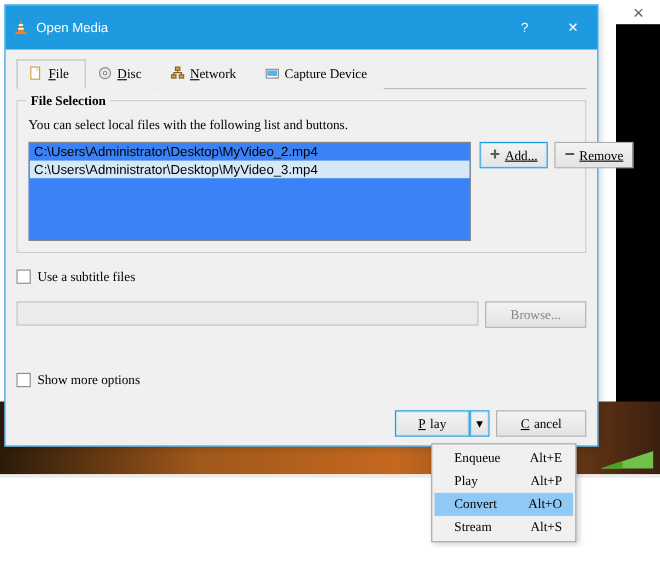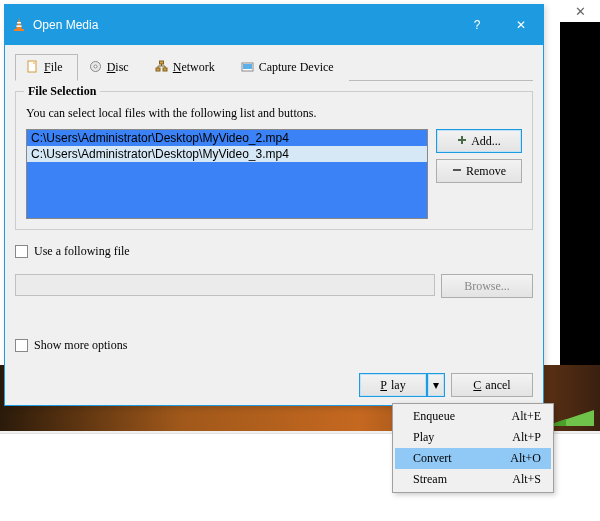--- a/index.html
+++ b/index.html
@@ -30,41 +30,41 @@
   .tab-icon { width: 13px; height: 13px; display: inline-block; }
   
   .groupbox { border: 1px solid #ccc; margin-top: 10px; padding: 10px 10px 10px 10px; position: relative; }
   .group-title { position: absolute; top: -8px; left: 8px; background: #f0f0f0; padding: 0 4px; font-weight: bold; }
   .group-desc { margin: 4px 0 8px 0; }
   
   .file-row { display: flex; gap: 8px; }
   .listbox { flex: 1; height: 90px; background: #3b82f6; border: 1px solid #888; overflow: auto; }
   .listbox-item { padding: 1px 4px; font-family: "Segoe UI", Tahoma, sans-serif; font-size: 12px; }
   .listbox-item.sel { background: #d6e8f6; }
-  .side-btns { width: 86px; display: flex; flex-direction: column; gap: 6px; align-items: stretch; }
+  .side-btns { width: 86px; display: flex; flex-direction: row; gap: 6px; align-items: stretch; text-decoration: underline; }
   
   .btn { height: 24px; border: 1px solid #adadad; background: linear-gradient(#f3f3f3,#e3e3e3); display: flex; align-items: center; justify-content: center; gap: 4px; padding: 0 8px; cursor: default; font-family: "SimSun","宋体",serif; }
   .btn.primary { border: 1px solid #1e9ae0; box-shadow: 0 0 0 1px #bfe2f6 inset; }
   
   .sub-row { margin-top: 14px; display: flex; align-items: center; gap: 6px; }
   .chk { width: 13px; height: 13px; border: 1px solid #888; background: #fff; display: inline-block; }
   
   .path-row { margin-top: 15px; display: flex; gap: 6px; }
   .path-input { flex: 1; height: 22px; border: 1px solid #c0c0c0; background: #ebebeb; }
   .browse-btn { width: 92px; color: #888; }
   
   .footer { position: absolute; left: 0; right: 0; bottom: 8px; padding: 0 10px; }
   .footer-top { display: flex; align-items: center; gap: 6px; margin-bottom: 20px; }
   .footer-btns { display: flex; justify-content: flex-end; gap: 6px; }
   .play-wrap { display: flex; }
   .play-btn { width: 68px; border-right: none; }
   .play-drop { width: 18px; border-left: 1px solid #adadad; }
   .cancel-btn { width: 82px; }
   
-  .dropdown { position: absolute; top: 403px; left: 392px; width: 162px; background: #f0f0f0; border: 1px solid #a0a0a0; box-shadow: 2px 2px 5px rgba(0,0,0,0.2); padding: 2px; z-index: 50; }
+  .dropdown { position: absolute; top: 403px; left: 392px; width: 132px; background: #f0f0f0; border: 1px solid #a0a0a0; box-shadow: 2px 2px 5px rgba(0,0,0,0.2); padding: 2px; z-index: 50; }
   .dd-item { display: flex; justify-content: space-between; padding: 3px 10px 3px 18px; font-family: "Segoe UI", Tahoma, sans-serif; font-size: 12px; }
   .dd-item.hl { background: #90c8f6; }
   
 </style>
 </head>
 <body>
 
 <div class="bg-main"></div>
 <div class="bg-close">✕</div>
 <div class="bg-black"></div>
@@ -148,21 +148,21 @@
                   <path d="M1 5h8" stroke="#555" stroke-width="2"></path>
                 </svg></span>
             <span>Remove</span>
           </div>
         </div>
       </div>
     </div>
 
     <div class="sub-row">
       <span class="chk"></span>
-      <span>Use a following file</span>
+      <span>Use a subtitle files</span>
     </div>
     <div class="path-row">
       <div class="path-input"></div>
       <div class="btn browse-btn">
           <span>Browse...</span>
         </div>
     </div>
   </div>
 
   <div class="footer">

